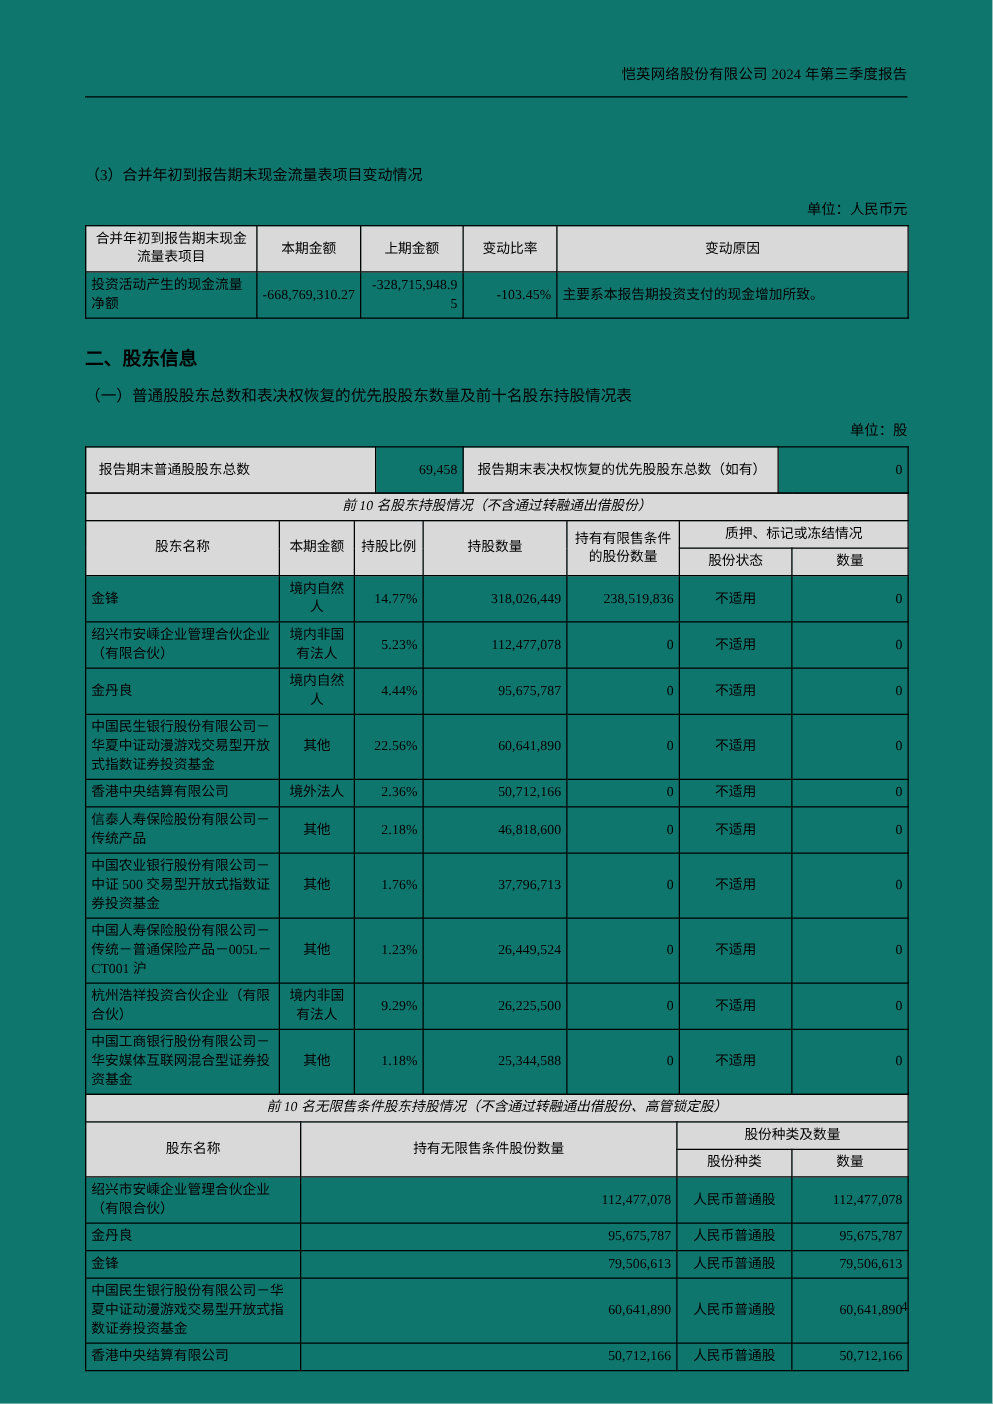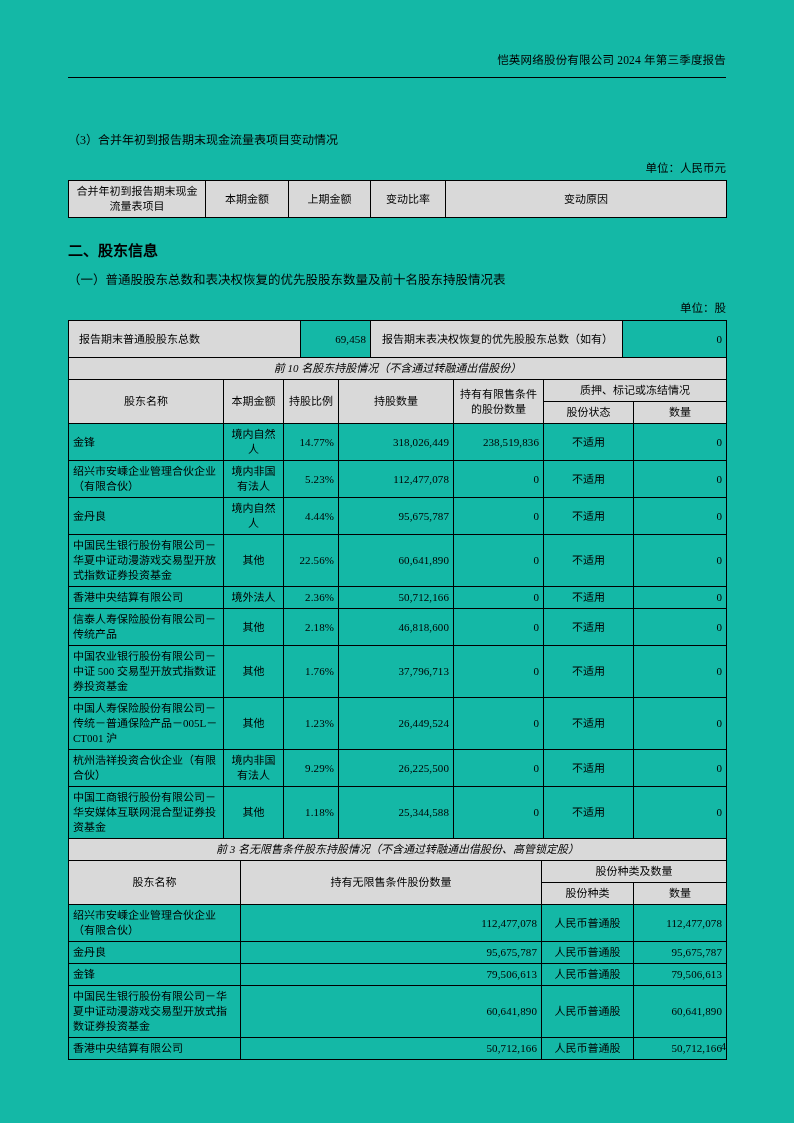--- a/index.html
+++ b/index.html
@@ -10,21 +10,21 @@
   }
   body {
     font-family: "Liberation Serif", "DejaVu Serif", serif;
     color: #000000;
   }
   .page {
     position: relative;
     width: 794px;
     height: 1123px;
     margin: 0 auto;
-    background: #14b8a6;
+    background: #0f766e;
     box-sizing: border-box;
     overflow: hidden;
   }
 
   
   .page-header {
     position: absolute;
     left: 68px;
     top: 52px;
     width: 658px;
@@ -149,20 +149,27 @@
           <col style="width:75px">
           <col style="width:281px">
       </colgroup>
       <tbody>
         <tr>
           <td class="hdr">合并年初到报告期末现金流量表项目</td>
           <td class="hdr">本期金额</td>
           <td class="hdr">上期金额</td>
           <td class="hdr">变动比率</td>
           <td class="hdr">变动原因</td>
+        </tr>
+        <tr>
+          <td class="l">投资活动产生的现金流量净额</td>
+          <td class="num">-668,769,310.27</td>
+          <td class="num">-328,715,948.95</td>
+          <td class="num">-103.45%</td>
+          <td class="reason">主要系本报告期投资支付的现金增加所致。</td>
         </tr>
       </tbody>
     </table>
 
     <h2 class="sec-title">二、股东信息</h2>
     <h3 class="sub-title">（一）普通股股东总数和表决权恢复的优先股股东数量及前十名股东持股情况表</h3>
 
     <p class="unit-line">单位：股</p>
 
     <table class="doc holders-count">
@@ -304,21 +311,21 @@
 
     <table class="doc unrestricted" style="margin-top:-1px">
       <colgroup>
         <col style="width:172px">
           <col style="width:301px">
           <col style="width:92px">
           <col style="width:93px">
       </colgroup>
       <tbody>
         <tr>
-          <td class="band" colspan="4">前 3 名无限售条件股东持股情况（不含通过转融通出借股份、高管锁定股）</td>
+          <td class="band" colspan="4">前 10 名无限售条件股东持股情况（不含通过转融通出借股份、高管锁定股）</td>
         </tr>
         <tr>
           <td class="hdr" rowspan="2">股东名称</td>
           <td class="hdr" rowspan="2">持有无限售条件股份数量</td>
           <td class="hdr" colspan="2">股份种类及数量</td>
         </tr>
         <tr>
           <td class="hdr">股份种类</td>
           <td class="hdr">数量</td>
         </tr>

